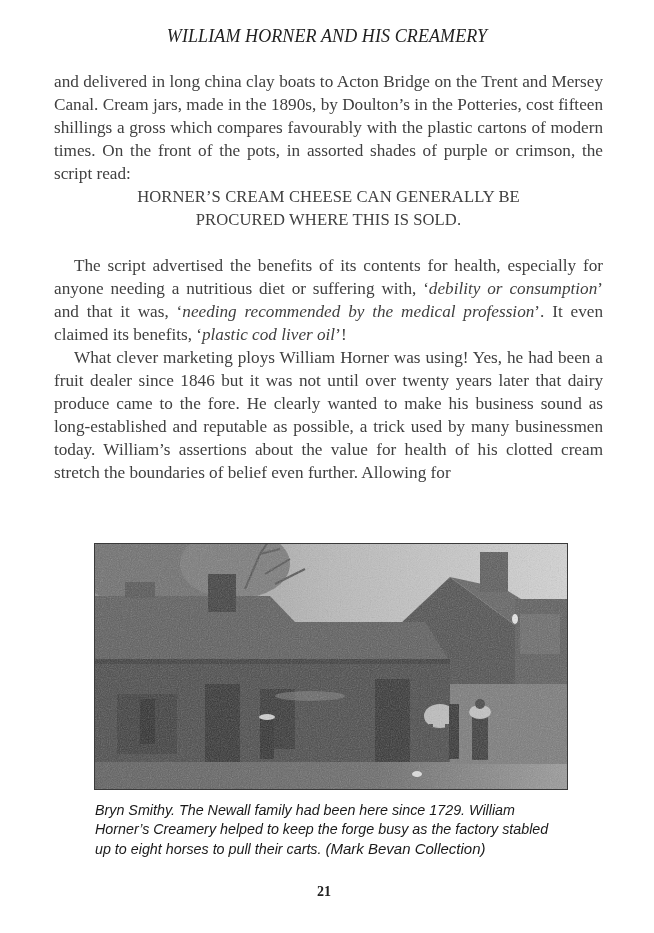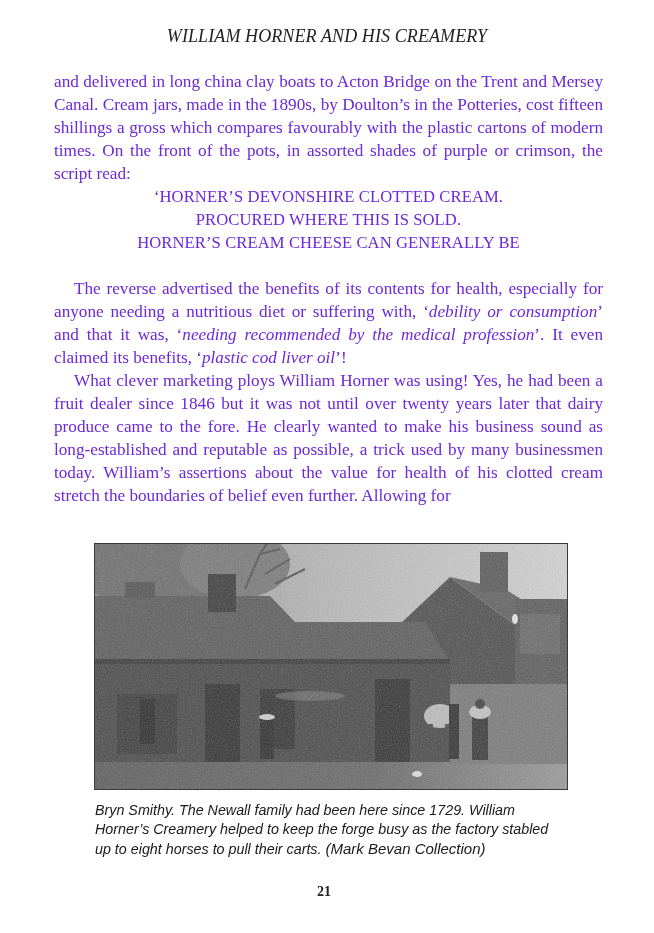--- a/index.html
+++ b/index.html
@@ -27,21 +27,21 @@
       color: #222;
     }
     .body-text {
       position: absolute;
       top: 70px;
       left: 54px;
       width: 549px;
       font-size: 17.2px;
       line-height: 23px;
       text-align: justify;
-      color: #6d28d9;
+      color: #404040;
     }
     .body-text p {
       margin: 0;
     }
     .body-text p.indent {
       text-indent: 20px;
     }
     .quote-block {
       text-align: center;
       margin: 0 0 23px 0;
@@ -94,26 +94,25 @@
   </style>
 </head>
 <body>
 
 <div class="running-head">WILLIAM HORNER AND HIS CREAMERY</div>
 
 <div class="body-text">
   <p>and delivered in long china clay boats to Acton Bridge on the Trent and Mersey Canal. Cream jars, made in the 1890s, by Doulton’s in the Potteries, cost fifteen shillings a gross which compares favourably with the plastic cartons of modern times. On the front of the pots, in assorted shades of purple or crimson, the script read:</p>
 
   <div class="quote-block">
-    <div>‘HORNER’S DEVONSHIRE CLOTTED CREAM.</div>
+    <div>HORNER’S CREAM CHEESE CAN GENERALLY BE</div>
     <div>PROCURED WHERE THIS IS SOLD.</div>
-    <div>HORNER’S CREAM CHEESE CAN GENERALLY BE</div>
   </div>
 
-  <p class="indent"><span>The reverse advertised the benefits of its contents for health, especially for anyone needing a nutritious diet or suffering with, ‘</span><em>debility or consumption</em><span>’ and that it was, ‘</span><em>needing recommended by the medical profession</em><span>’. It even claimed its benefits,  ‘</span><em>plastic cod liver oil</em><span>’!</span></p>
+  <p class="indent"><span>The script advertised the benefits of its contents for health, especially for anyone needing a nutritious diet or suffering with, ‘</span><em>debility or consumption</em><span>’ and that it was, ‘</span><em>needing recommended by the medical profession</em><span>’. It even claimed its benefits,  ‘</span><em>plastic cod liver oil</em><span>’!</span></p>
 
   <p class="indent">What clever marketing ploys William Horner was using! Yes, he had been a fruit dealer since 1846 but it was not until over twenty years later that dairy produce came to the fore. He clearly wanted to make his business sound as long-established and reputable as possible, a trick used by many businessmen today. William’s assertions about the value for health of his clotted cream stretch the boundaries of belief even further. Allowing for</p>
 </div>
 
 <div class="photo" title="Black and white photograph of a single-storey forge building with slate roof and chimney, a larger gabled house behind on the right, trees in the background, and figures with a white horse in the yard">
   <svg width="472" height="245" viewBox="0 0 472 245" xmlns="http://www.w3.org/2000/svg">
     <defs>
       <filter id="grain" x="0" y="0" width="100%" height="100%">
         <feTurbulence type="fractalNoise" baseFrequency="0.9" numOctaves="2" seed="3" result="n"></feTurbulence>
         <feColorMatrix type="saturate" values="0" in="n" result="g"></feColorMatrix>

